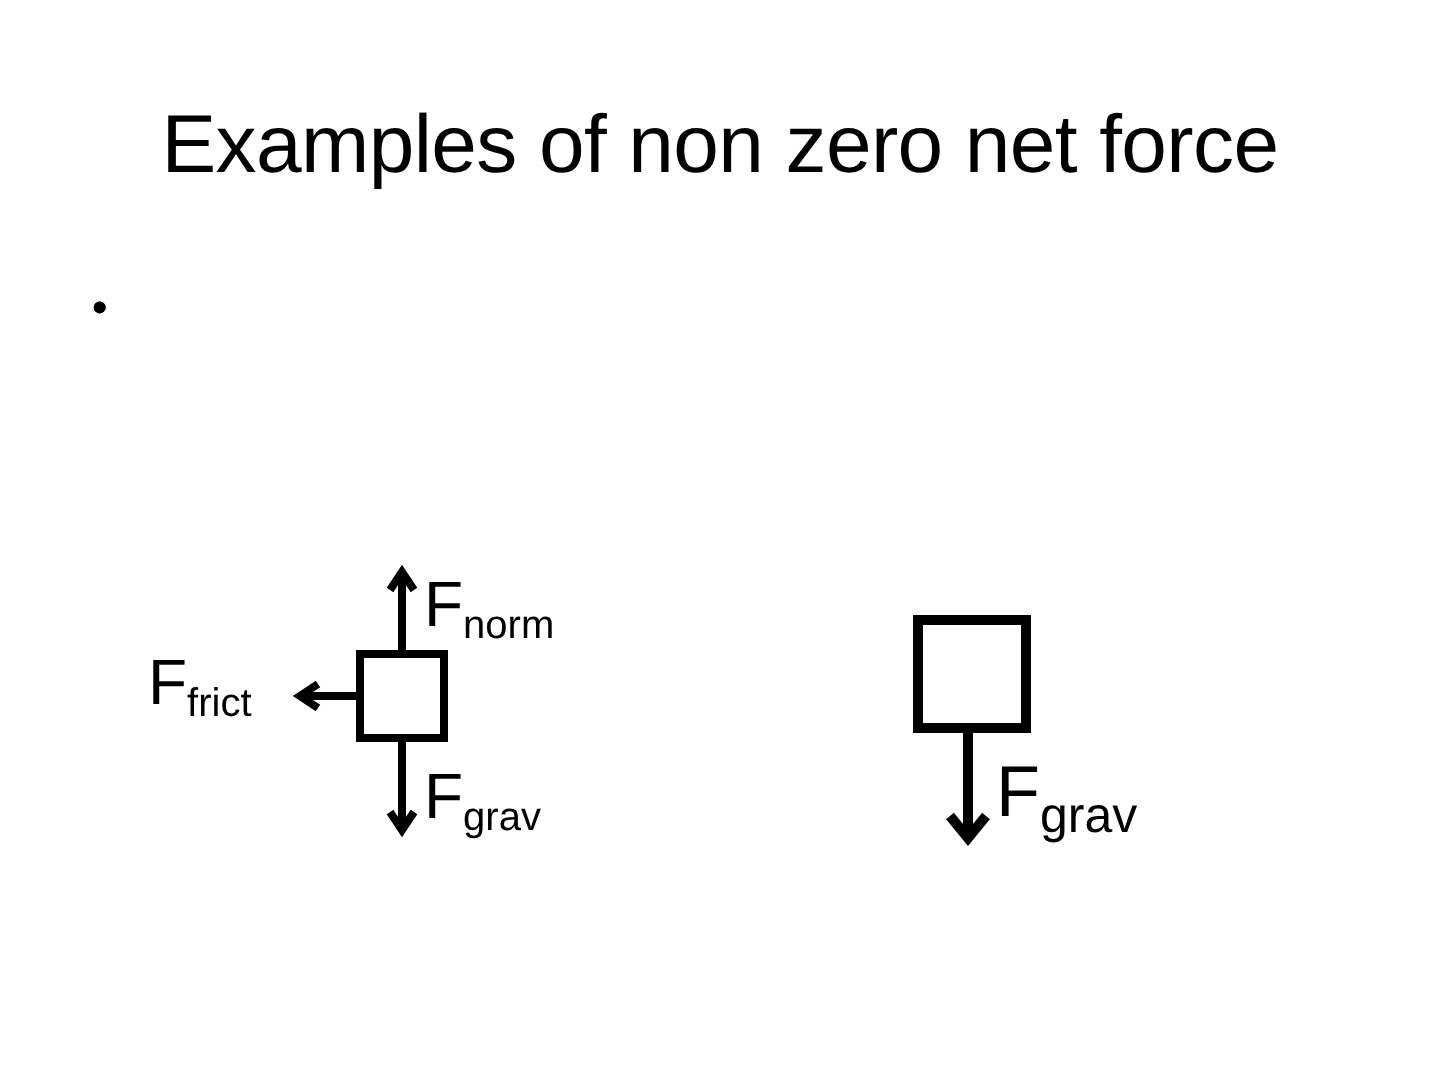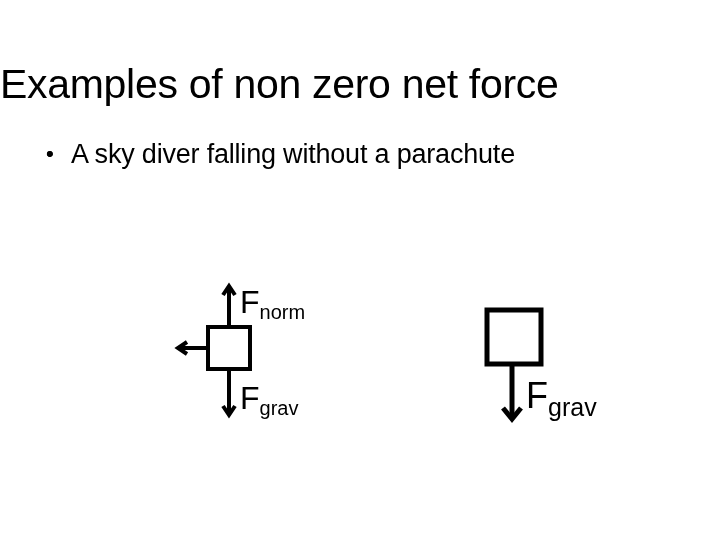--- a/index.html
+++ b/index.html
@@ -1,36 +1,36 @@
 <!DOCTYPE html>
 <html><head>
 <meta charset="utf-8">
 <style>
   html, body { margin: 0; padding: 0; background: #ffffff; }
   body { width: 720px; height: 540px; position: relative; overflow: hidden;
          font-family: "Liberation Sans", sans-serif; color: #000; }
-  .title { position: absolute; left: 0; top: 56px; width: 720px; text-align: left;
+  .title { position: absolute; left: 0; top: 44px; width: 720px; text-align: center;
            font-size: 41px; line-height: 56px; letter-spacing: -0.3px; }
   .bullets { position: absolute; left: 44px; top: 132px; margin: 0; padding: 0; list-style: none; }
   .bullets li { position: relative; font-size: 27px; line-height: 44px; padding-left: 27px; letter-spacing: -0.2px; }
   .bullets li .dot { position: absolute; left: 2px; top: 0; font-size: 22px; }
-  .diagram { position: absolute; left: 0; top: 0; width: 574px; height: 540px; margin-left: 28px; }
+  .diagram { position: absolute; left: 0; top: 0; width: 574px; height: 540px; }
   .lbl { position: absolute; font-size: 32px; line-height: 1; }
   .lbl sub { font-size: 20px; vertical-align: -6px; line-height: 0; }
   .lbl.big { font-size: 36px; }
   .lbl.big sub { font-size: 25px; vertical-align: -8px; }
 </style>
 </head>
 <body>
 
 <div class="title">Examples of non zero net force</div>
 
 <ul class="bullets">
   <li><span class="dot">•</span></li>
-  <li><span class="dot">•</span><span>A sky diver falling without a parachute</span></li>
+  <li><span class="dot">•</span></li>
 </ul>
 
 <div class="diagram">
   <svg width="720" height="540" style="position:absolute;left:0;top:0">
 
     <g fill="none" stroke="#000" stroke-width="4">
       <rect x="180" y="327" width="42" height="42"></rect>
       <line x1="201" y1="327" x2="201" y2="288"></line>
       <polyline points="195,295 201,286 207,295" stroke-linejoin="miter"></polyline>
       <line x1="201" y1="369" x2="201" y2="413"></line>
@@ -40,15 +40,16 @@
     </g>
 
     <g fill="none" stroke="#000" stroke-width="5">
       <rect x="459" y="310" width="54" height="54"></rect>
       <line x1="484" y1="364" x2="484" y2="416"></line>
       <polyline points="475,408 484,419 493,408" stroke-width="5"></polyline>
     </g>
   </svg>
 
   <div class="lbl" style="left:212px;top:286px"><span>F</span><sub>norm</sub></div>
+  <div class="lbl" style="left:74px;top:325px"><span>F</span><sub>frict</sub></div>
   <div class="lbl" style="left:212px;top:382px"><span>F</span><sub>grav</sub></div>
   <div class="lbl big" style="left:498px;top:378px"><span>F</span><sub>grav</sub></div>
 </div>
 
 </body></html>

